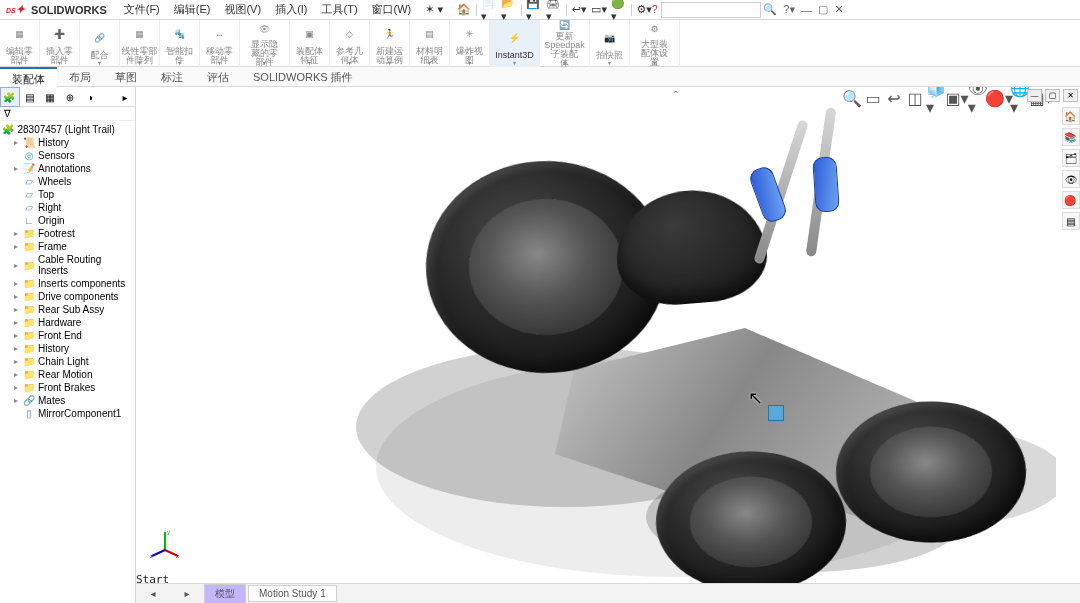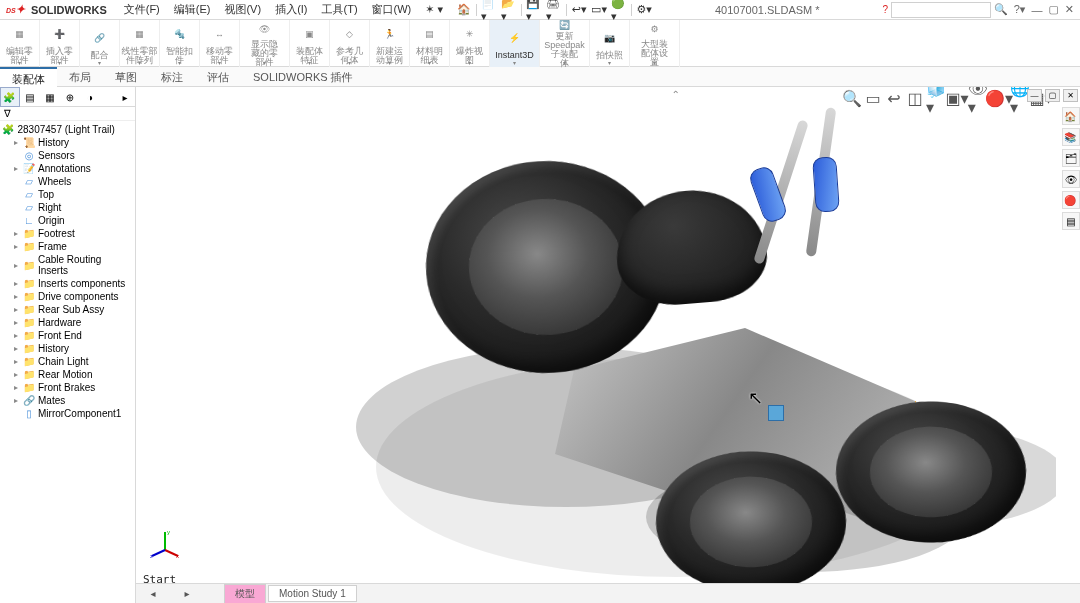--- a/index.html
+++ b/index.html
@@ -71,26 +71,26 @@
 .handle.h2 { left: 500px; top: -20px; transform: rotate(8deg); }
 .grip { position: absolute; width: 24px; height: 55px; background: linear-gradient(100deg,#2b5bd9,#6fa5f4); border-radius: 10px; border: 1px solid #1a3c99; }
 .grip.g1 { left: 440px; top: 40px; transform: rotate(-20deg); }
 .grip.g2 { left: 498px; top: 30px; transform: rotate(-4deg); }
 .cassette { position: absolute; left: 176px; top: 130px; width: 70px; height: 70px; border-radius: 50%; background: repeating-radial-gradient(circle,#c9c9c9 0 4px,#555 4px 6px); transform: rotateX(30deg); }
 
 .cursor { position: absolute; left: 432px; top: 260px; font-size: 18px; color: #000; filter: drop-shadow(0 0 1px #fff); }
 .sel-handle { position: absolute; left: 452px; top: 278px; width: 16px; height: 16px; background: #5aa7d9; border: 1px solid #2d6ea7; }
 
 .triad { position: absolute; left: 14px; bottom: 45px; width: 30px; height: 30px; }
-.start { position: absolute; left: 7px; bottom: 18px; font: 11px/1 Consolas, monospace; color: #222; }
+.start { position: absolute; left: 0; bottom: 18px; font: 11px/1 Consolas, monospace; color: #222; }
 
 .status { position: absolute; left: 0; right: 0; bottom: 0; height: 20px; background: #f3f3f3; border-top: 1px solid #d9d9d9; display: flex; align-items: center; font-size: 10px; color: #555; }
 .status .lt { width: 28px; height: 16px; margin: 0 3px; display: flex; align-items: center; justify-content: center; }
 .status .stab { padding: 2px 10px; border: 1px solid #d0d0d0; margin-right: 2px; cursor: pointer; background:#fff; }
-.status .stab.on { background: #f9a8d4; border-bottom-color: #fff; margin-left: 20px; }
+.status .stab.on { background: #c4b5fd; border-bottom-color: #fff; }
 </style>
 </head>
 <body>
 
 <div class="menubar">
   <span class="logo"><small>DS</small>✦</span>
   <span class="brand">SOLIDWORKS</span>
   <span class="menu-item">文件(F)</span>
   <span class="menu-item">编辑(E)</span>
   <span class="menu-item">视图(V)</span>
@@ -106,21 +106,20 @@
     <span class="sep"></span>
     <span class="btn">💾▾</span>
     <span class="btn">🖨▾</span>
     <span class="sep"></span>
     <span class="btn">↩▾</span>
     <span class="btn">▭▾</span>
     <span class="btn">🟢▾</span>
     <span class="sep"></span>
     <span class="btn">⚙▾</span>
   </div>
-  <span class="title">40107001.SLDASM *</span>
   <span style="display:flex;align-items:center;gap:3px;">
     <span style="color:#d22;font-size:10px;">?</span>
     <span class="search" placeholder="搜索命令"></span>
     <span style="color:#888;">🔍</span>
   </span>
   <div class="right">
     <span class="btn">?▾</span>
     <span class="btn">—</span>
     <span class="btn">▢</span>
     <span class="btn">✕</span>

